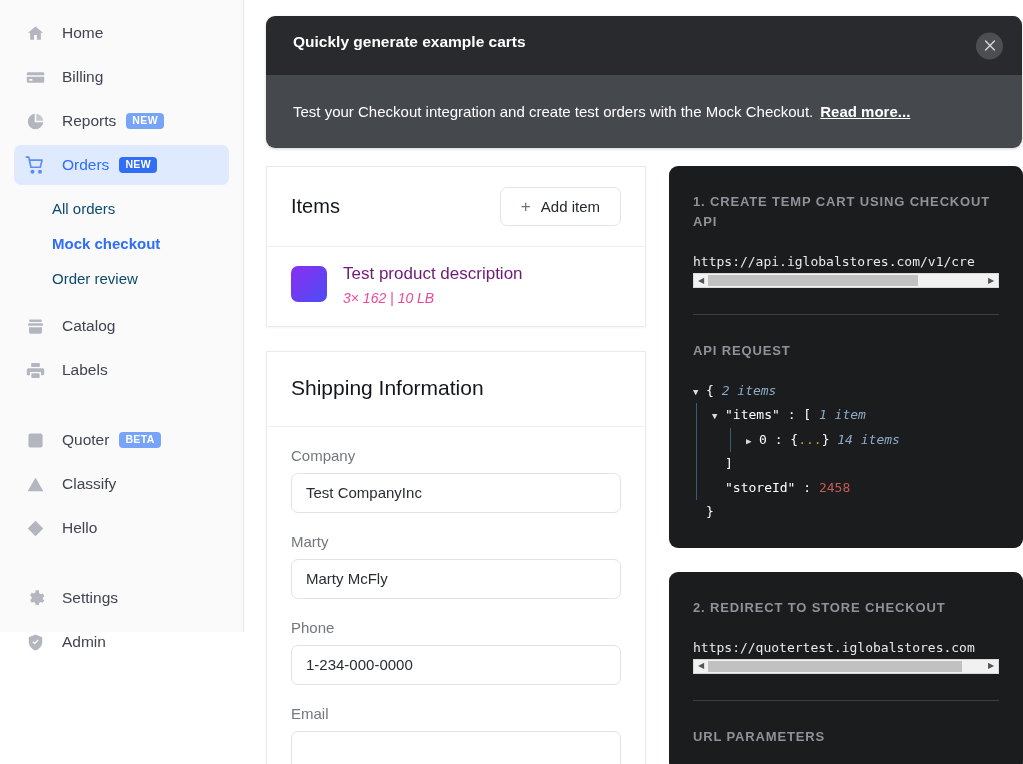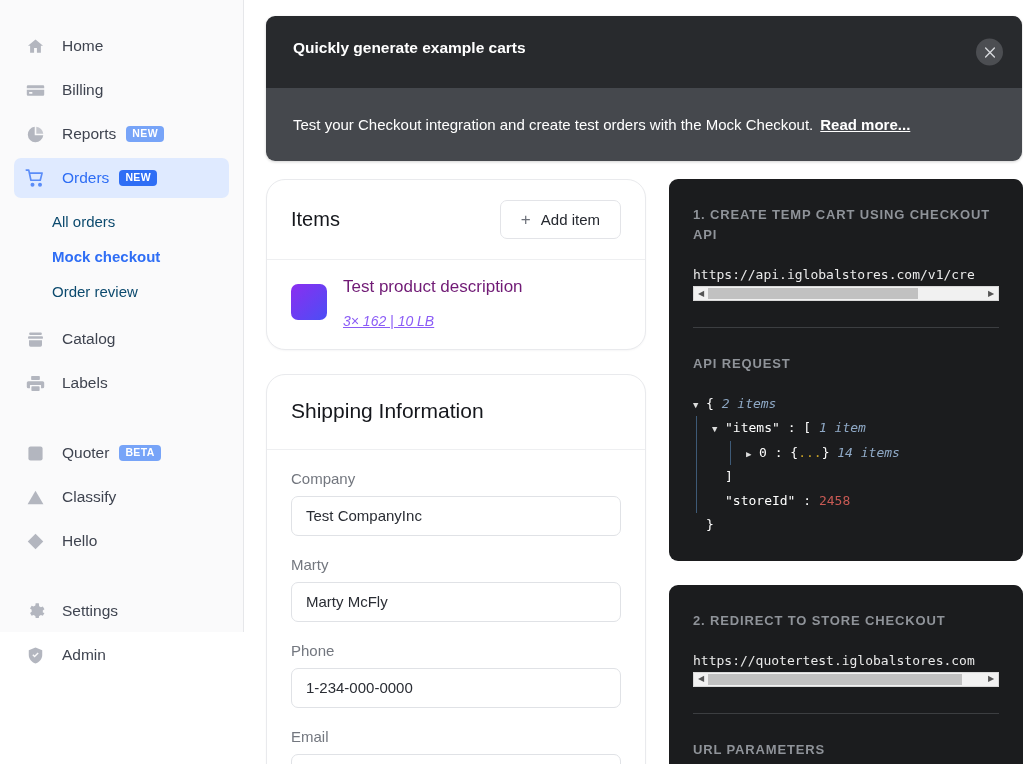--- a/index.html
+++ b/index.html
@@ -10,21 +10,21 @@
     font-family: "Liberation Sans", sans-serif;
     -webkit-font-smoothing: antialiased;
   }
   .app { display: flex; width: 1023px; height: 764px; }
 
   
   .sidebar {
     width: 244px; min-width: 244px; height: 632px;
     background: #fafafb;
     border-right: 1px solid #e6e7ea;
-    padding-top: 22px;
+    padding-top: 9px;
     position: relative;
   }
   .nav-item {
     display: flex; align-items: center;
     height: 40px;
     margin: 4px 14px;
     padding: 0 10px;
     border-radius: 7px;
     cursor: pointer;
     color: #3f4450;
@@ -81,21 +81,21 @@
 
   
   .banner {
     width: 756px;
     border-radius: 9px;
     overflow: hidden;
     box-shadow: 0 1px 3px rgba(0,0,0,.18);
   }
   .banner-head {
     background: #282a2d;
-    height: 72px;
+    height: 59px;
     display: flex; align-items: center;
     padding: 0 20px 8px 27px;
     position: relative;
   }
   .banner-title {
     color: #ffffff;
     font-size: 15.5px;
     font-weight: bold;
   }
   .banner-close {
@@ -127,21 +127,21 @@
 
   
   .cols { display: flex; margin-top: 18px; }
   .col-left { width: 380px; min-width: 380px; }
   .col-right { margin-left: 23px; width: 375px; }
 
   
   .card {
     background: #ffffff;
     border: 1px solid #e9eaed;
-    border-radius: 19px;
+    border-radius: 0;
     box-shadow: 0 1px 2px rgba(16,24,40,.04);
     overflow: hidden;
   }
   .card + .card { margin-top: 24px; }
   .card-head {
     display: flex; align-items: center; justify-content: space-between;
     padding: 20px 24px;
     border-bottom: 1px solid #eeeff1;
     min-height: 72px;
   }
@@ -164,21 +164,21 @@
     padding: 16px 24px 20px;
   }
   .item-thumb {
     width: 36px; height: 36px;
     border-radius: 7px;
     background: linear-gradient(135deg,#8b2ef0 0%,#4b4ef5 100%);
     flex: 0 0 36px;
     margin-right: 16px;
   }
   .item-desc { font-size: 17px; color: #701a75; line-height: 1.35; }
-  .item-meta { font-size: 14px; color: #8b5cf6; font-style: italic; margin-top: 14px; text-decoration: underline; }
+  .item-meta { font-size: 14px; color: #ec4899; font-style: italic; margin-top: 4px; }
 
   
   .form-head {
     padding: 24px 24px 26px;
     border-bottom: 1px solid #eeeff1;
   }
   .form-head .card-title { font-size: 21px; }
   .form-body { padding: 20px 24px 26px; }
   .field + .field { margin-top: 20px; }
   .field-label {

